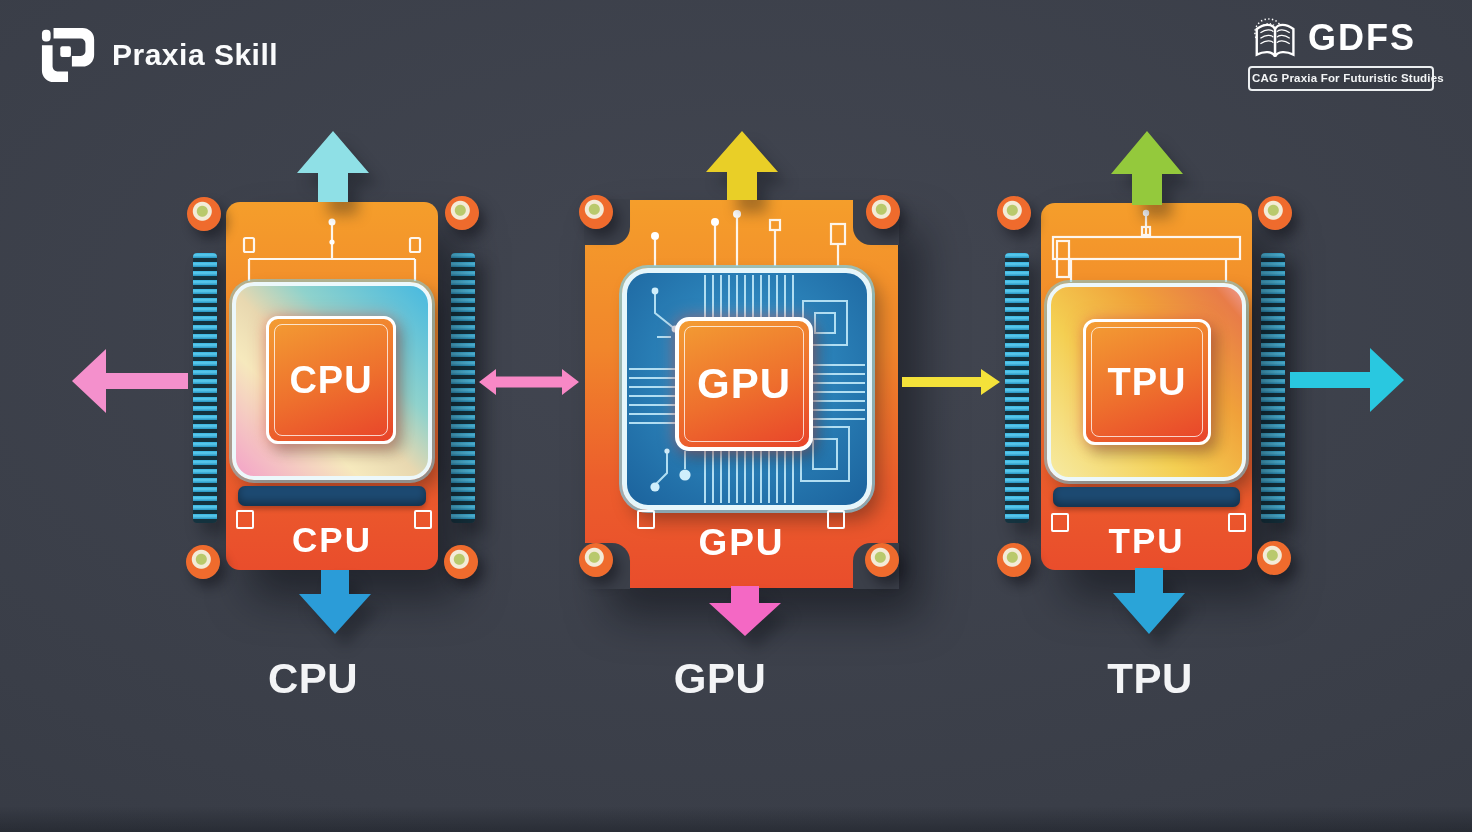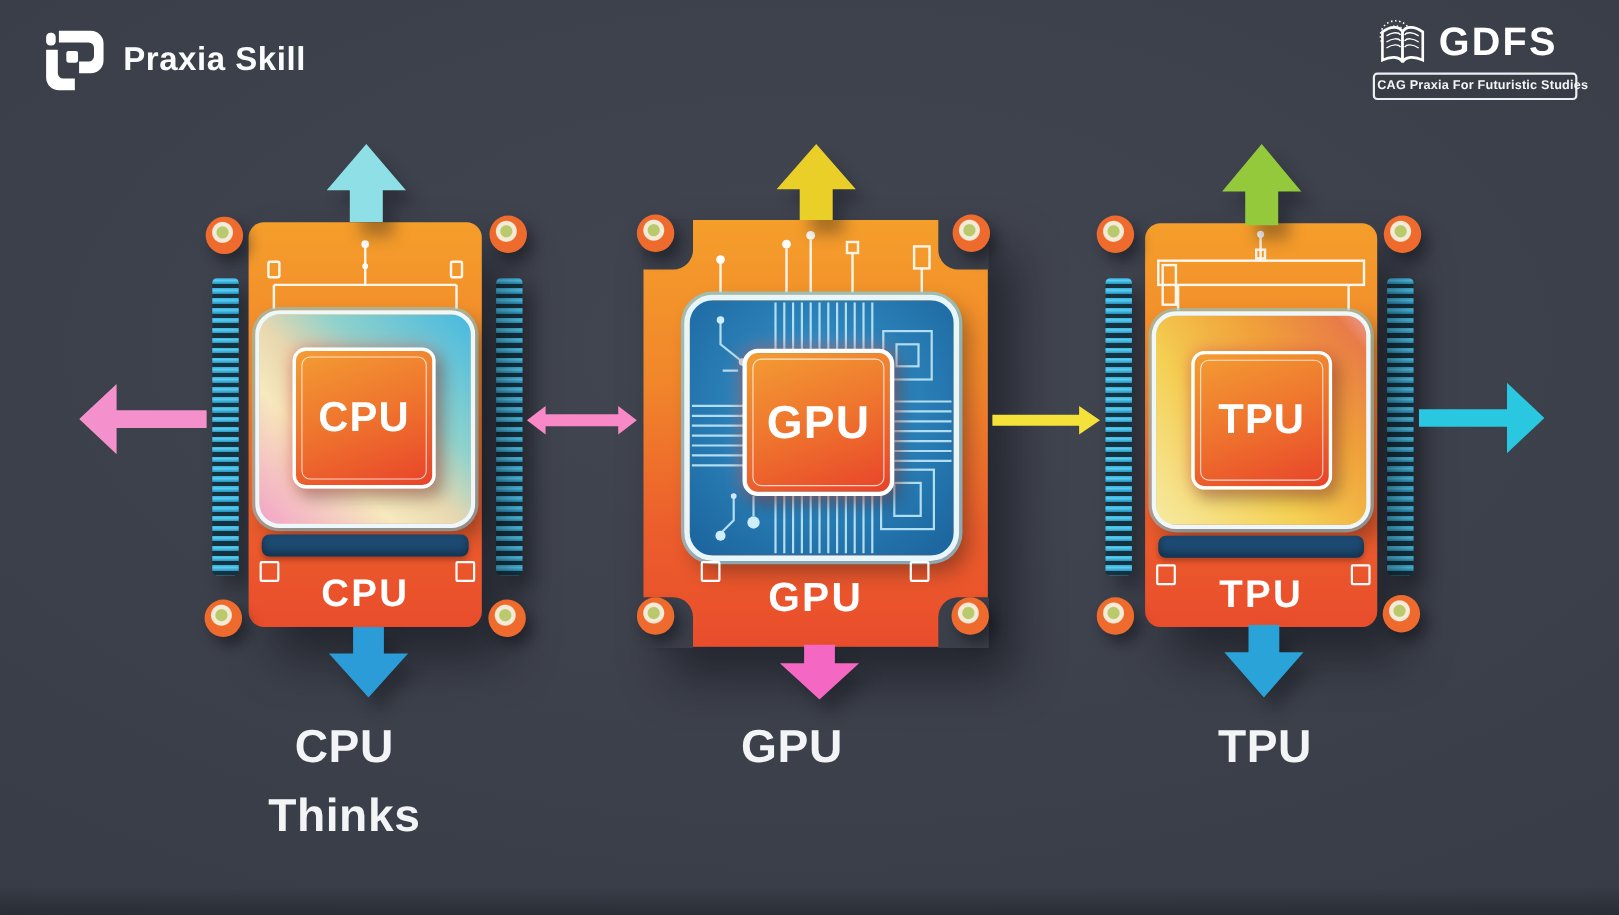--- a/index.html
+++ b/index.html
@@ -246,21 +246,20 @@
     </svg>
   <svg class="arrow" style="left:902px;top:368px;" width="98" height="28" viewBox="0 0 98 28">
     <polygon points="98,14 79,1 79,9 0,9 0,19 79,19 79,27" fill="#f4e23a"></polygon>
     </svg>
   <svg class="arrow" style="left:1290px;top:346px;" width="114" height="68" viewBox="0 0 114 68">
     <polygon points="114,34 80,2 80,26 0,26 0,42 80,42 80,66" fill="#29c8e0"></polygon>
     </svg>
 
   <div class="caption cap-cpu">
     <div>CPU</div>
-    <div>Thinks</div>
   </div>
   <div class="caption cap-gpu">
     <div>GPU</div>
   </div>
   <div class="caption cap-tpu">
     <div>TPU</div>
   </div>
 
 </div>
 

